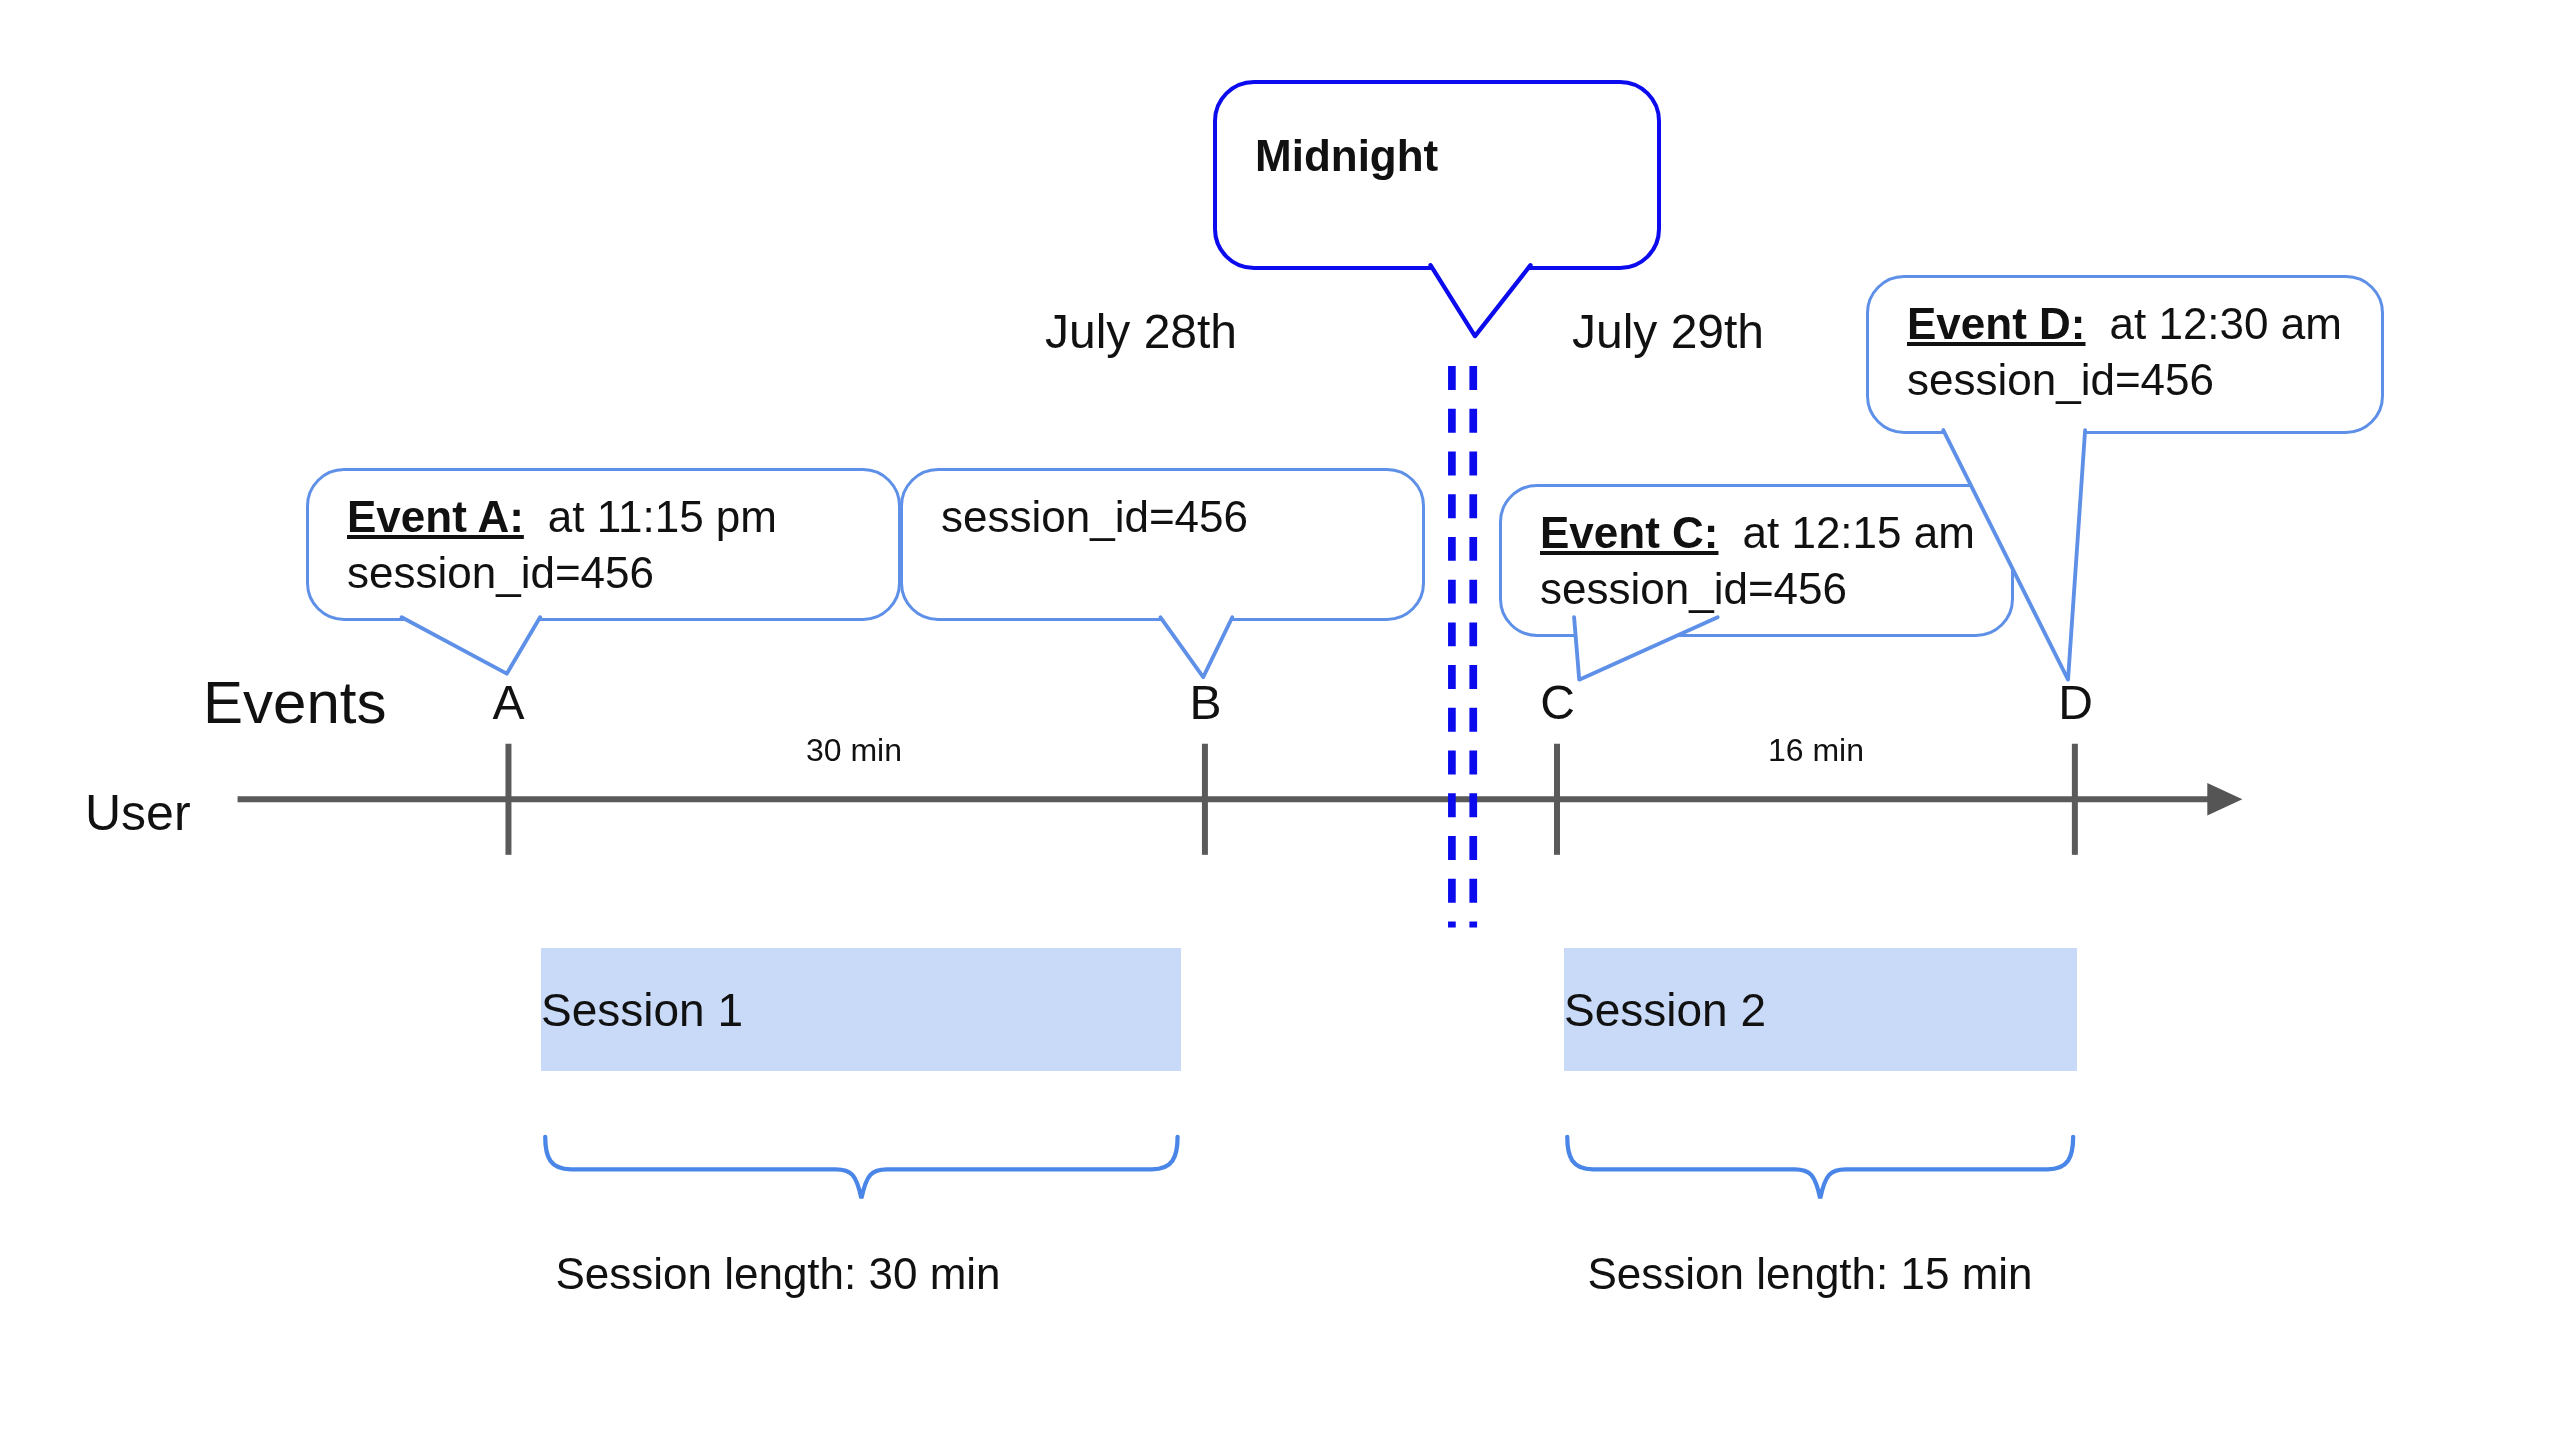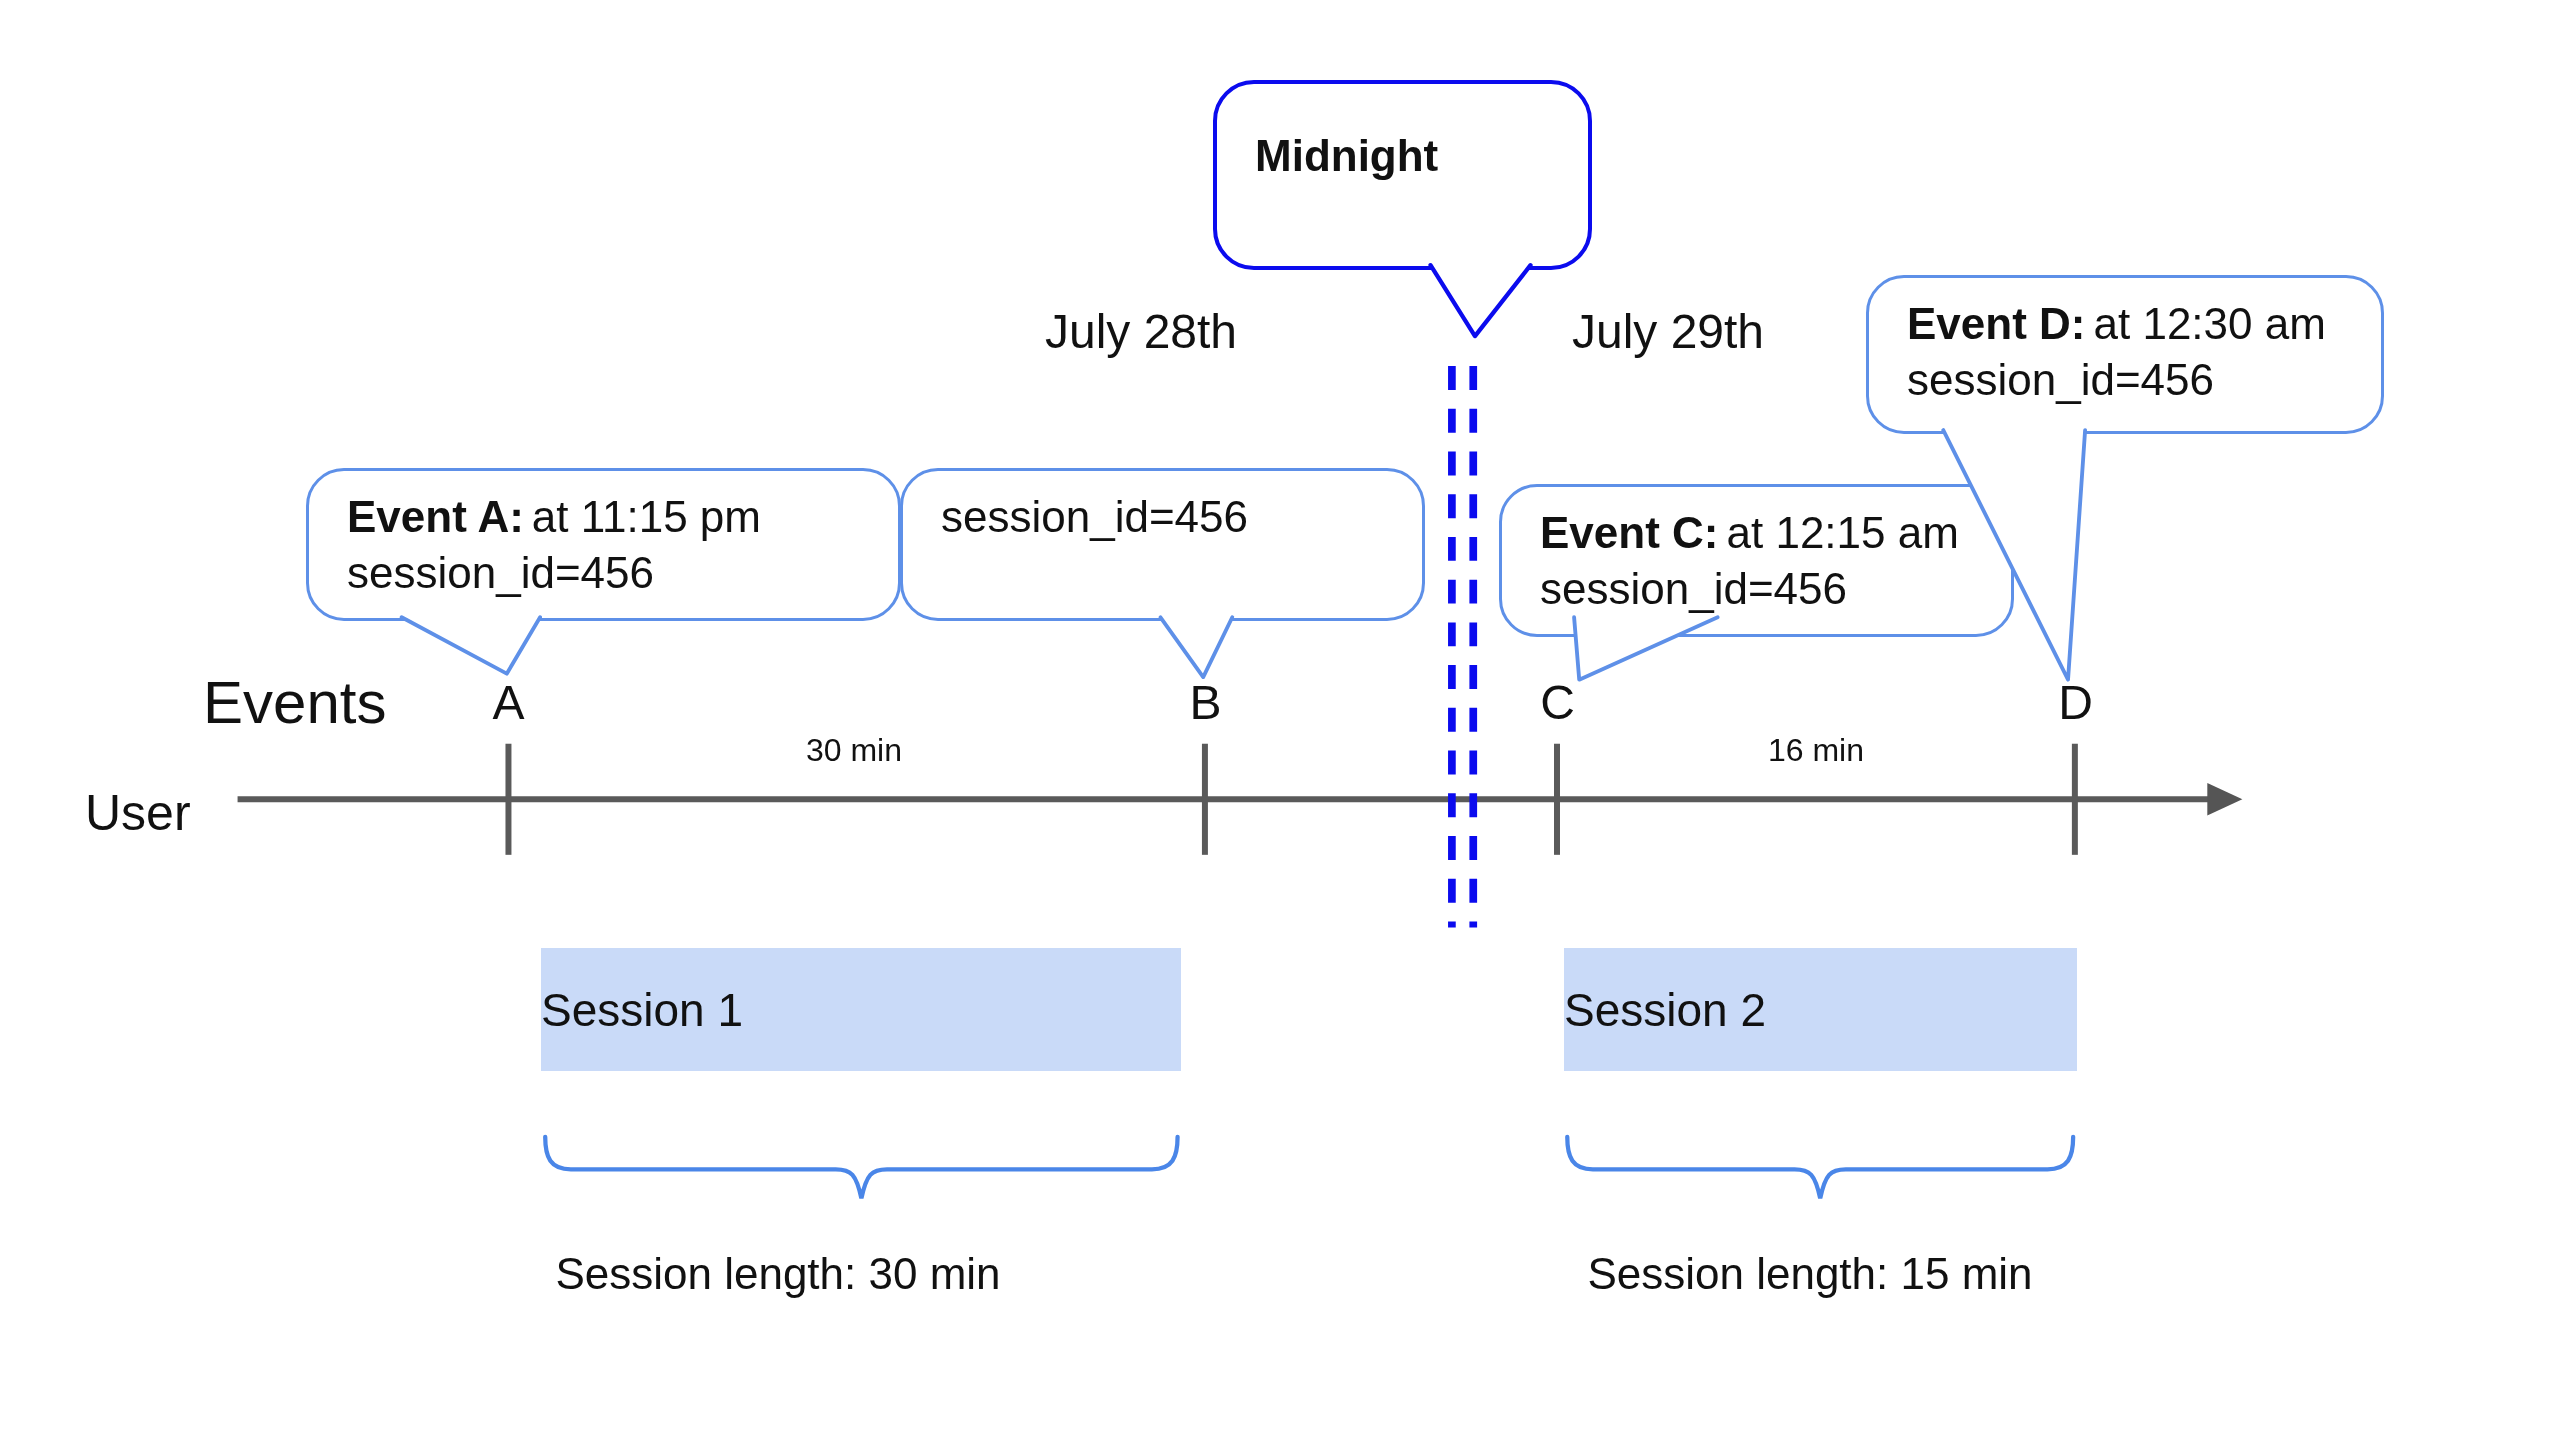--- a/index.html
+++ b/index.html
@@ -4,24 +4,24 @@
 <style>
   html,body{margin:0;padding:0;background:#fff;}
   .stage{position:relative;width:2550px;height:1455px;background:#ffffff;overflow:hidden;
          font-family:"Liberation Sans", sans-serif;color:#111;}
   .abs{position:absolute;}
 
   
   .callout{position:absolute;box-sizing:border-box;background:#fff;border:3.4px solid #5e90e8;
            border-radius:38px;height:153px;padding:18px 26px 0 38px;
            font-size:44px;line-height:56px;white-space:nowrap;}
-  .callout b{font-weight:bold;margin-right:8px;}
+  .callout b{font-weight:bold;margin-right:24px;text-decoration:underline;}
 
   
-  .midnight{position:absolute;box-sizing:border-box;left:1213px;top:80px;width:379px;height:190px;
+  .midnight{position:absolute;box-sizing:border-box;left:1213px;top:80px;width:448px;height:190px;
             background:#fff;border:4.3px solid #0b0bee;border-radius:41px;
             padding:44px 0 0 38px;font-size:44px;line-height:56px;font-weight:bold;}
 
   .datelabel{position:absolute;top:306px;width:342px;text-align:center;font-size:48px;line-height:51px;}
 
   .ticklabel{position:absolute;top:679px;width:103px;text-align:center;font-size:48px;line-height:48px;}
   .events-label{position:absolute;left:203px;top:679px;font-size:60px;line-height:48px;}
   .user-label{position:absolute;left:85px;top:788px;font-size:50px;line-height:50px;}
   .interval{position:absolute;top:733px;width:256px;text-align:center;font-size:32px;line-height:34px;}
 

